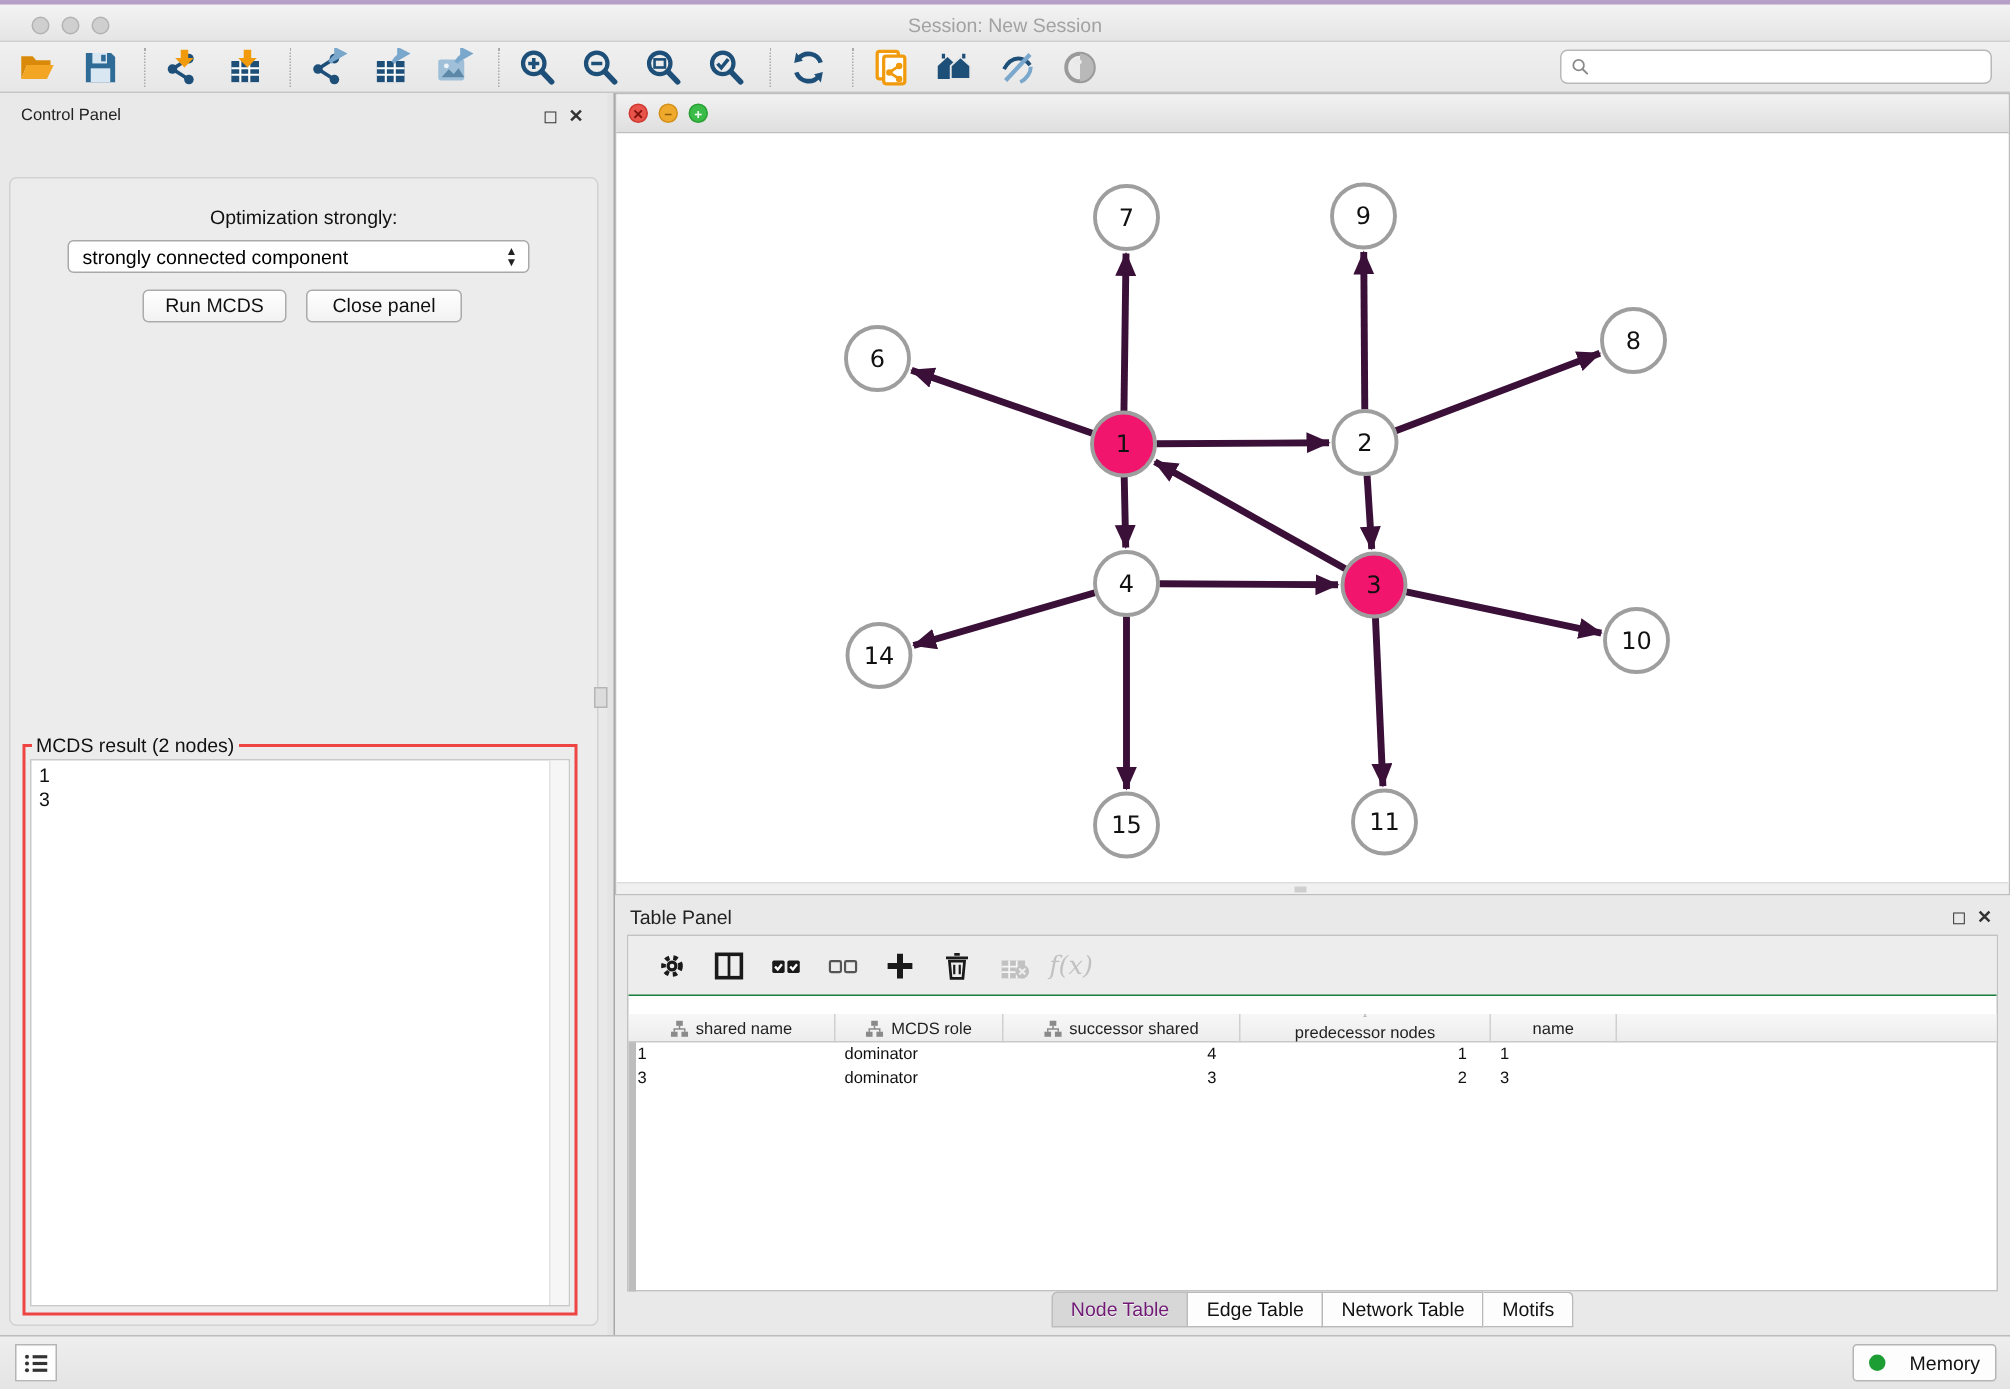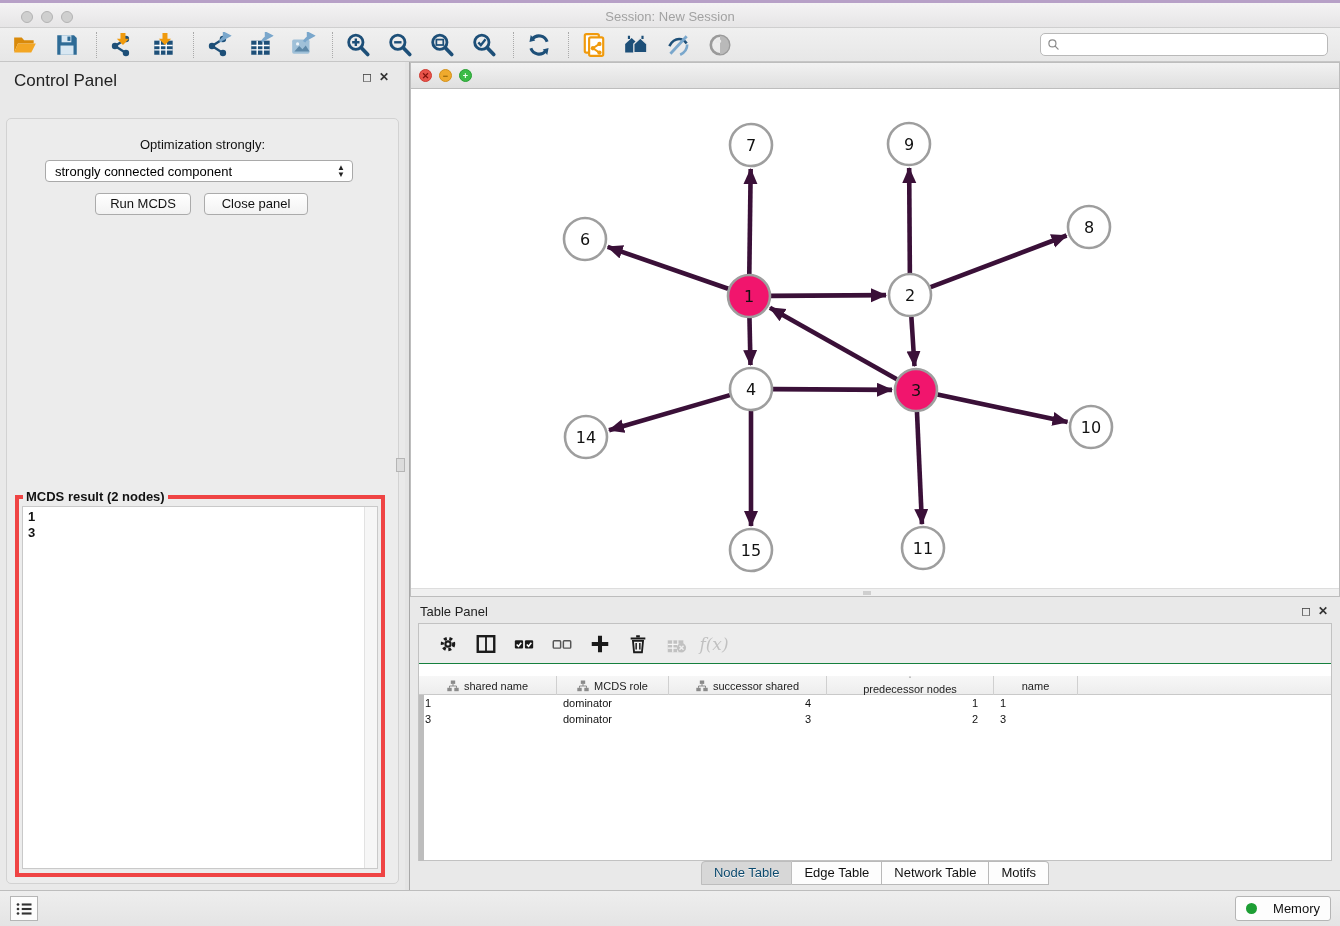--- a/index.html
+++ b/index.html
@@ -17,36 +17,36 @@
   .tb-btn { width:30px; height:28px; margin-right:12px; display:flex; align-items:center; justify-content:center; cursor:default; }
   .tb-btn svg { width:26px; height:26px; }
   .tb-sep { width:1px; height:26px; margin:0 10px 0 2px; border-left:1px dotted #aaa; }
   #search-box { position:absolute; right:12px; top:5px; width:288px; height:23px; background:#fff;
     border:1px solid #b9b9b9; border-radius:5px; display:flex; align-items:center; padding-left:6px; }
   #search-box input { border:none; outline:none; flex:1; font-size:12px; margin-left:5px; background:transparent; }
 
   
   #control-panel { position:absolute; left:0; top:62px; width:405px; height:828px; background:#e9e9e9; }
   #cp-header { position:relative; height:30px; }
-  #cp-title { position:absolute; left:14px; top:9px; font-size:17px; color:#222; }
+  #cp-title { position:absolute; left:14px; top:9px; font-size:11px; color:#222; }
   .panel-float, .panel-close { position:absolute; top:8px; font-size:12px; color:#333; width:14px; text-align:center; cursor:default; }
   .tabs-row { position:absolute; display:flex; }
   .tab { font-size:13px; padding:3px 12px 4px; background:#fdfdfd; border:1px solid #b9b9b9; border-left:none; color:#111; cursor:default; white-space:nowrap; }
   .tab:first-child { border-left:1px solid #b9b9b9; border-radius:4px 0 0 0; }
   .tab:last-child { border-radius:0 4px 0 0; }
-  .tab.selected { background:#d7d7d7; color:#0c4a6e; text-shadow:0 1px 0 rgba(255,255,255,.85); border-color:#bdbdbd; }
+  .tab.selected { background:#d7d7d7; color:#701a75; text-shadow:0 1px 0 rgba(255,255,255,.85); border-color:#bdbdbd; }
   #cp-tabs { left:77px; top:97px; }
   #cp-content { position:absolute; left:6px; top:56px; width:393px; height:766px; background:#ececec; border:1px solid #d2d2d2; border-radius:5px; }
   #opt-label { position:absolute; left:0; right:0; top:18px; text-align:center; font-size:13px; color:#111; }
   #criterion-select { position:absolute; left:38px; top:41px; width:308px; height:22px; background:#fff; border:1px solid #a9a9a9; border-radius:4px; font-size:13px; display:flex; align-items:center; padding-left:9px; cursor:default; }
   #criterion-stepper { position:absolute; right:7px; top:3px; font-size:8px; line-height:7px; color:#222; text-align:center; }
   .cp-btn { position:absolute; top:74px; height:22px; background:linear-gradient(#ffffff,#f2f2f2); border:1px solid #ababab; border-radius:4px; font-size:13px; color:#111; text-align:center; line-height:20px; cursor:default; }
   #run-btn { left:88px; width:96px; }
   #close-panel-btn { left:197px; width:104px; }
-  #mcds-fieldset { position:absolute; left:8px; top:370px; width:370px; height:388px; border:4px solid #ef4444;font-weight:bold; }
+  #mcds-fieldset { position:absolute; left:8px; top:370px; width:370px; height:388px; border:2px solid #ef4444; }
   #mcds-fieldset legend { font-size:13px; color:#111; margin-left:4px; padding:0 3px; }
   #mcds-list { position:absolute; left:3px; top:2px; right:3px; bottom:4px; background:#fff; border:1px solid #c9c9c9; font-size:13px; padding:2px 0 0 5px; }
   #mcds-list div { line-height:16px; color:#111; }
   #mcds-scroll { position:absolute; right:0; top:0; bottom:0; width:13px; background:#f6f6f6; border-left:1px solid #e2e2e2; }
 
   
   #v-divider { position:absolute; left:405px; top:62px; width:5px; height:828px; background:#e4e4e4; border-right:1px solid #a8a8a8; }
   #v-grip { position:absolute; left:396px; top:458px; width:9px; height:14px; background:#dcdcdc; border:1px solid #b5b5b5; }
 
   

